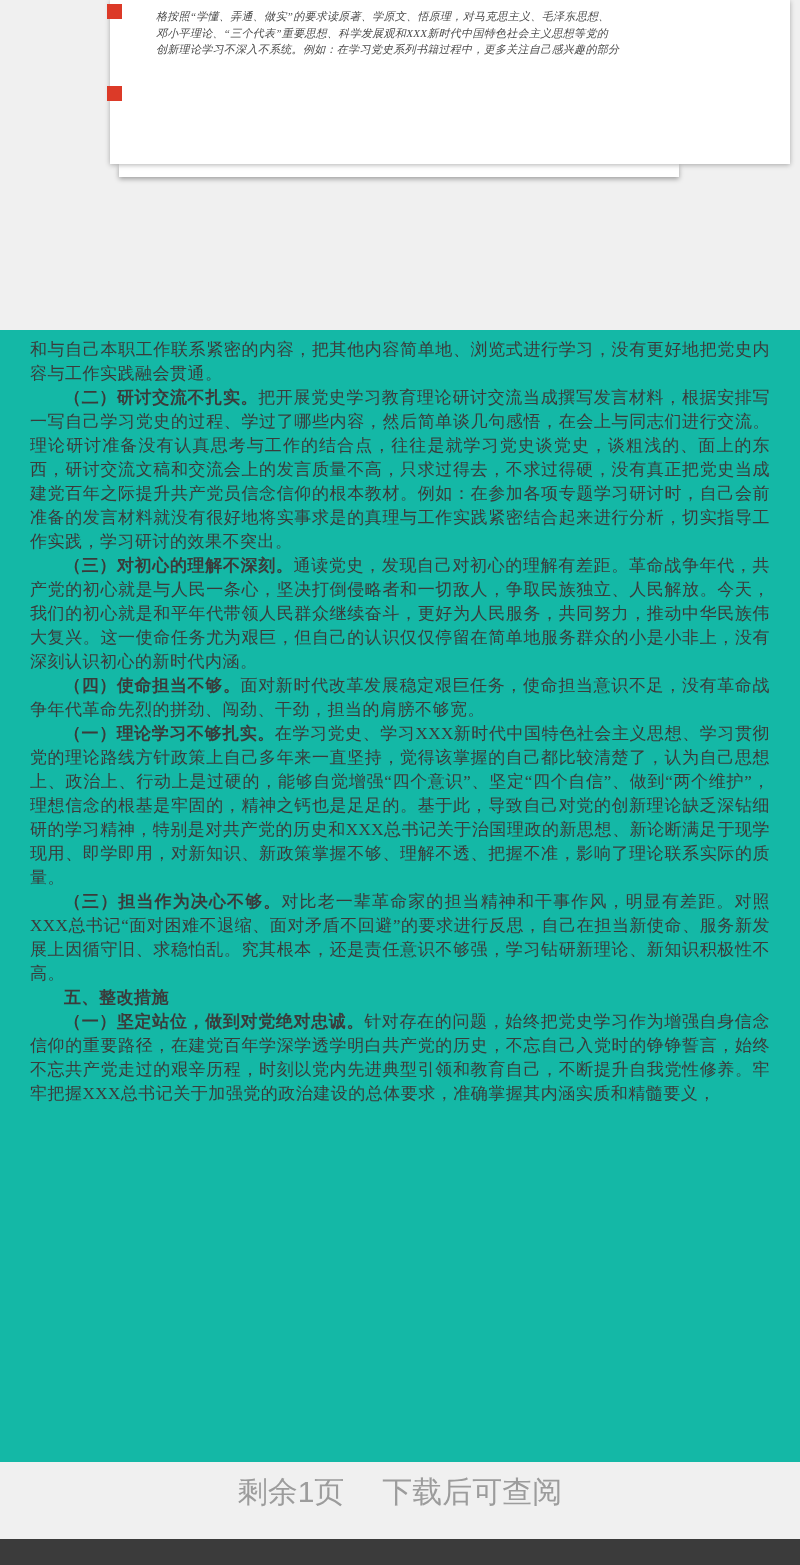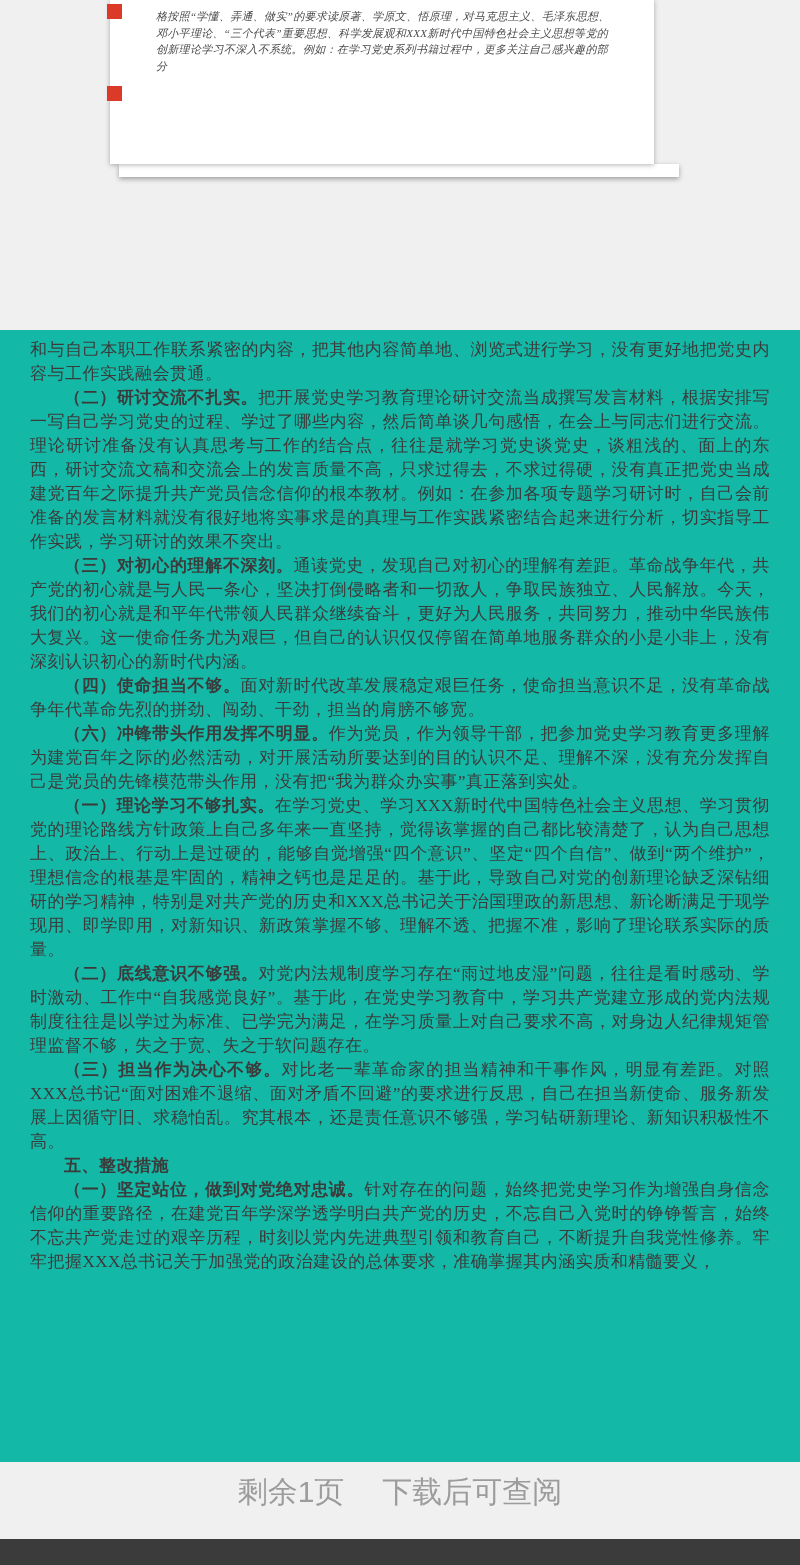--- a/index.html
+++ b/index.html
@@ -7,21 +7,21 @@
   body {
     position: relative;
     background: #f0f0f0;
     font-family: "Liberation Serif", "DejaVu Serif", serif;
   }
 
   
   .preview-page {
     position: absolute;
     left: 110px; top: 0;
-    width: 544px; height: 164px;
+    width: 680px; height: 164px;
     background: #ffffff;
     box-shadow: 0 1px 5px rgba(0,0,0,0.30);
     padding: 8px 36px 0 46px;
     z-index: 2;
   }
   .pv-line {
     font-size: 11px;
     line-height: 16.5px;
     color: #4a4a4a;
     letter-spacing: 0.3px;
@@ -102,26 +102,24 @@
 <div class="doc-body" id="doc-body">
   <p class="para no-indent"><b class="lead"></b><span class="ptext">和与自己本职工作联系紧密的内容，把其他内容简单地、浏览式进行学习，没有更好地把党史内容与工作实践融会贯通。</span></p>
 
   <p class="para"><b class="lead">（二）研讨交流不扎实。</b><span class="ptext">把开展党史学习教育理论研讨交流当成撰写发言材料，根据安排写一写自己学习党史的过程、学过了哪些内容，然后简单谈几句感悟，在会上与同志们进行交流。理论研讨准备没有认真思考与工作的结合点，往往是就学习党史谈党史，谈粗浅的、面上的东西，研讨交流文稿和交流会上的发言质量不高，只求过得去，不求过得硬，没有真正把党史当成建党百年之际提升共产党员信念信仰的根本教材。例如：在参加各项专题学习研讨时，自己会前准备的发言材料就没有很好地将实事求是的真理与工作实践紧密结合起来进行分析，切实指导工作实践，学习研讨的效果不突出。</span></p>
 
   <p class="para"><b class="lead">（三）对初心的理解不深刻。</b><span class="ptext">通读党史，发现自己对初心的理解有差距。革命战争年代，共产党的初心就是与人民一条心，坚决打倒侵略者和一切敌人，争取民族独立、人民解放。今天，我们的初心就是和平年代带领人民群众继续奋斗，更好为人民服务，共同努力，推动中华民族伟大复兴。这一使命任务尤为艰巨，但自己的认识仅仅停留在简单地服务群众的小是小非上，没有深刻认识初心的新时代内涵。</span></p>
 
   <p class="para"><b class="lead">（四）使命担当不够。</b><span class="ptext">面对新时代改革发展稳定艰巨任务，使命担当意识不足，没有革命战争年代革命先烈的拼劲、闯劲、干劲，担当的肩膀不够宽。</span></p>
 
 
-  <p class="para"><b class="lead">（六）冲锋带头作用发挥不明显。</b><span class="ptext">作为党员，作为领导干部，把参加党史学习教育更多理解为建党百年之际的必然活动，对开展活动所要达到的目的认识不足、理解不深，没有充分发挥自己是党员的先锋模范带头作用，没有把“我为群众办实事”真正落到实处。</span></p>
 
 
   <p class="para"><b class="lead">（一）理论学习不够扎实。</b><span class="ptext">在学习党史、学习XXX新时代中国特色社会主义思想、学习贯彻党的理论路线方针政策上自己多年来一直坚持，觉得该掌握的自己都比较清楚了，认为自己思想上、政治上、行动上是过硬的，能够自觉增强“四个意识”、坚定“四个自信”、做到“两个维护”，理想信念的根基是牢固的，精神之钙也是足足的。基于此，导致自己对党的创新理论缺乏深钻细研的学习精神，特别是对共产党的历史和XXX总书记关于治国理政的新思想、新论断满足于现学现用、即学即用，对新知识、新政策掌握不够、理解不透、把握不准，影响了理论联系实际的质量。</span></p>
 
-  <p class="para"><b class="lead">（二）底线意识不够强。</b><span class="ptext">对党内法规制度学习存在“雨过地皮湿”问题，往往是看时感动、学时激动、工作中“自我感觉良好”。基于此，在党史学习教育中，学习共产党建立形成的党内法规制度往往是以学过为标准、已学完为满足，在学习质量上对自己要求不高，对身边人纪律规矩管理监督不够，失之于宽、失之于软问题存在。</span></p>
 
   <p class="para"><b class="lead">（三）担当作为决心不够。</b><span class="ptext">对比老一辈革命家的担当精神和干事作风，明显有差距。对照XXX总书记“面对困难不退缩、面对矛盾不回避”的要求进行反思，自己在担当新使命、服务新发展上因循守旧、求稳怕乱。究其根本，还是责任意识不够强，学习钻研新理论、新知识积极性不高。</span></p>
 
   <p class="para"><b class="lead">五、整改措施</b><span class="ptext"></span></p>
 
   <p class="para"><b class="lead">（一）坚定站位，做到对党绝对忠诚。</b><span class="ptext">针对存在的问题，始终把党史学习作为增强自身信念信仰的重要路径，在建党百年学深学透学明白共产党的历史，不忘自己入党时的铮铮誓言，始终不忘共产党走过的艰辛历程，时刻以党内先进典型引领和教育自己，不断提升自我党性修养。牢牢把握XXX总书记关于加强党的政治建设的总体要求，准确掌握其内涵实质和精髓要义，</span></p>
 </div>
 
 <div class="notice">
   <span>剩余1页</span>

